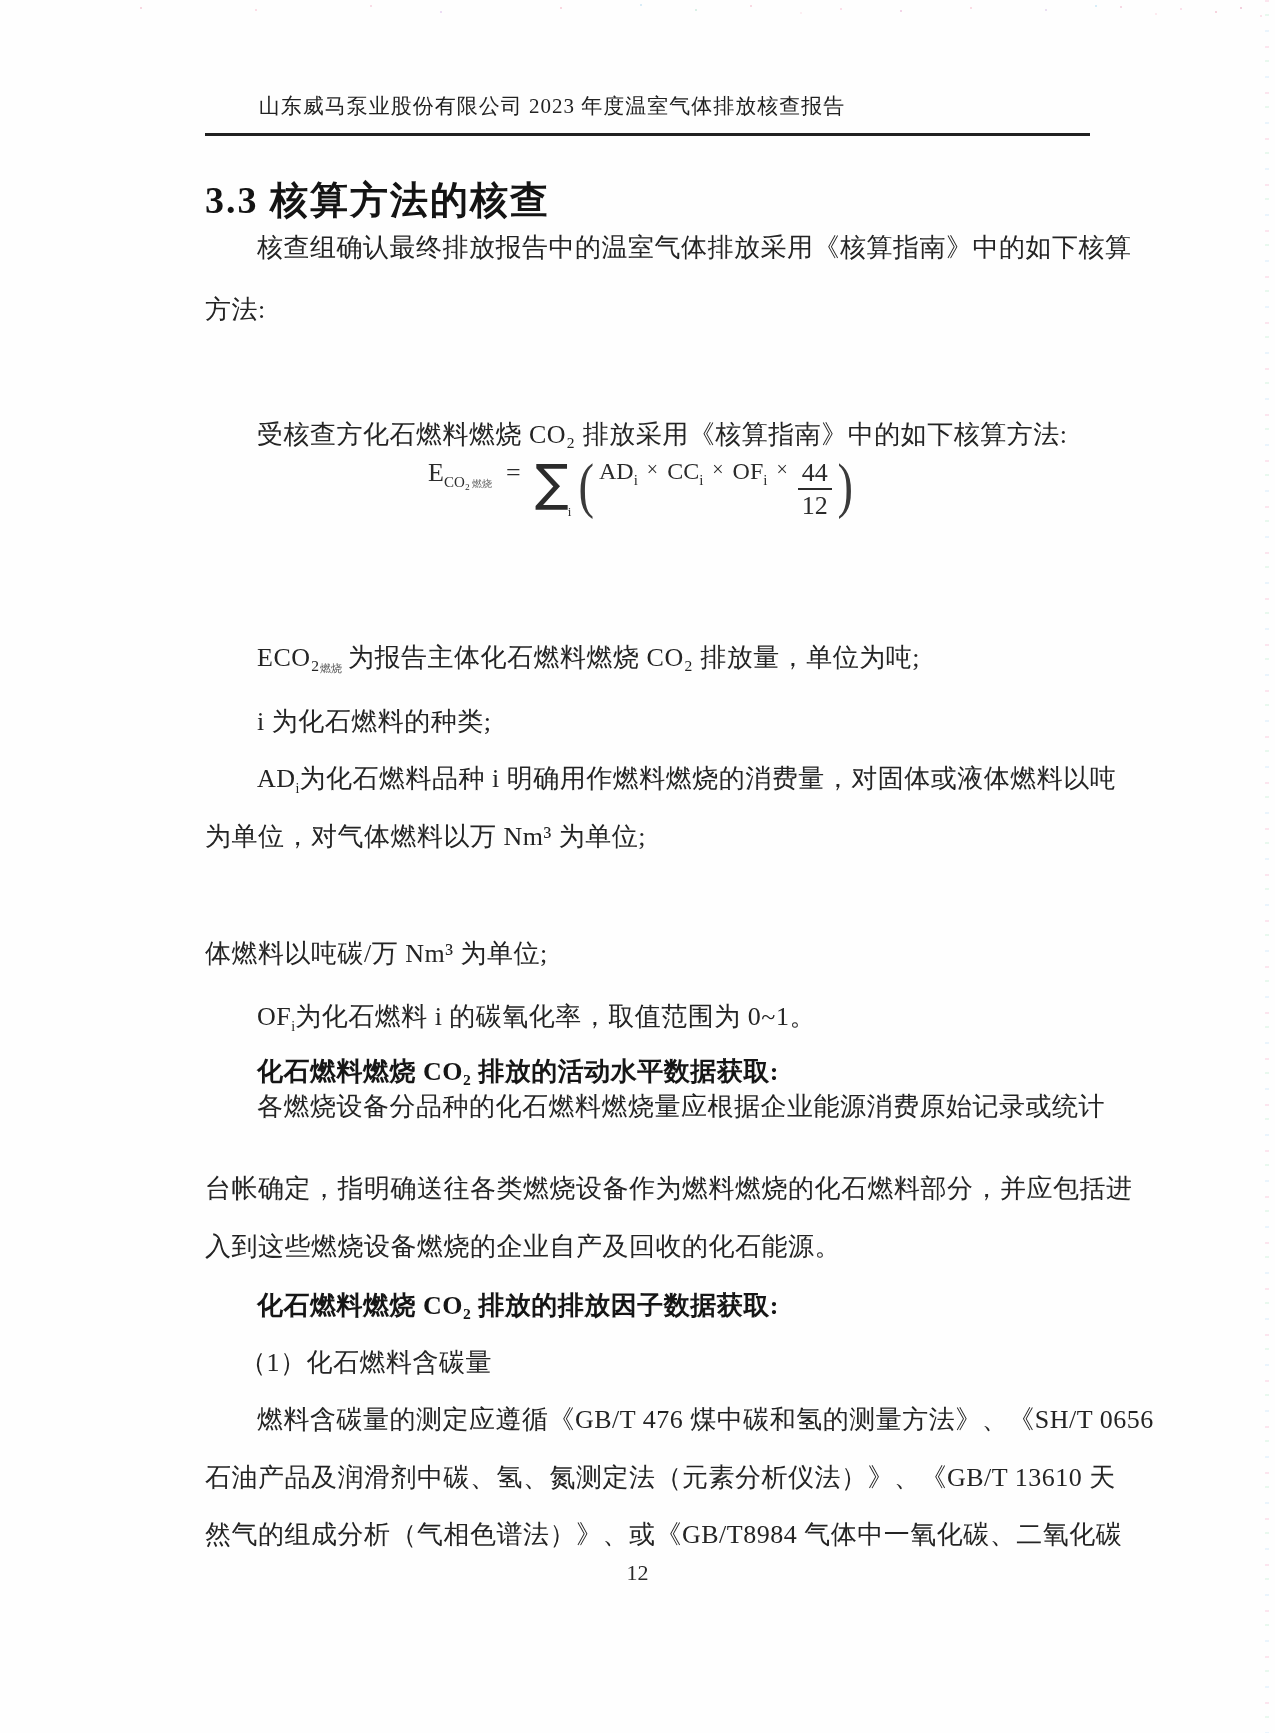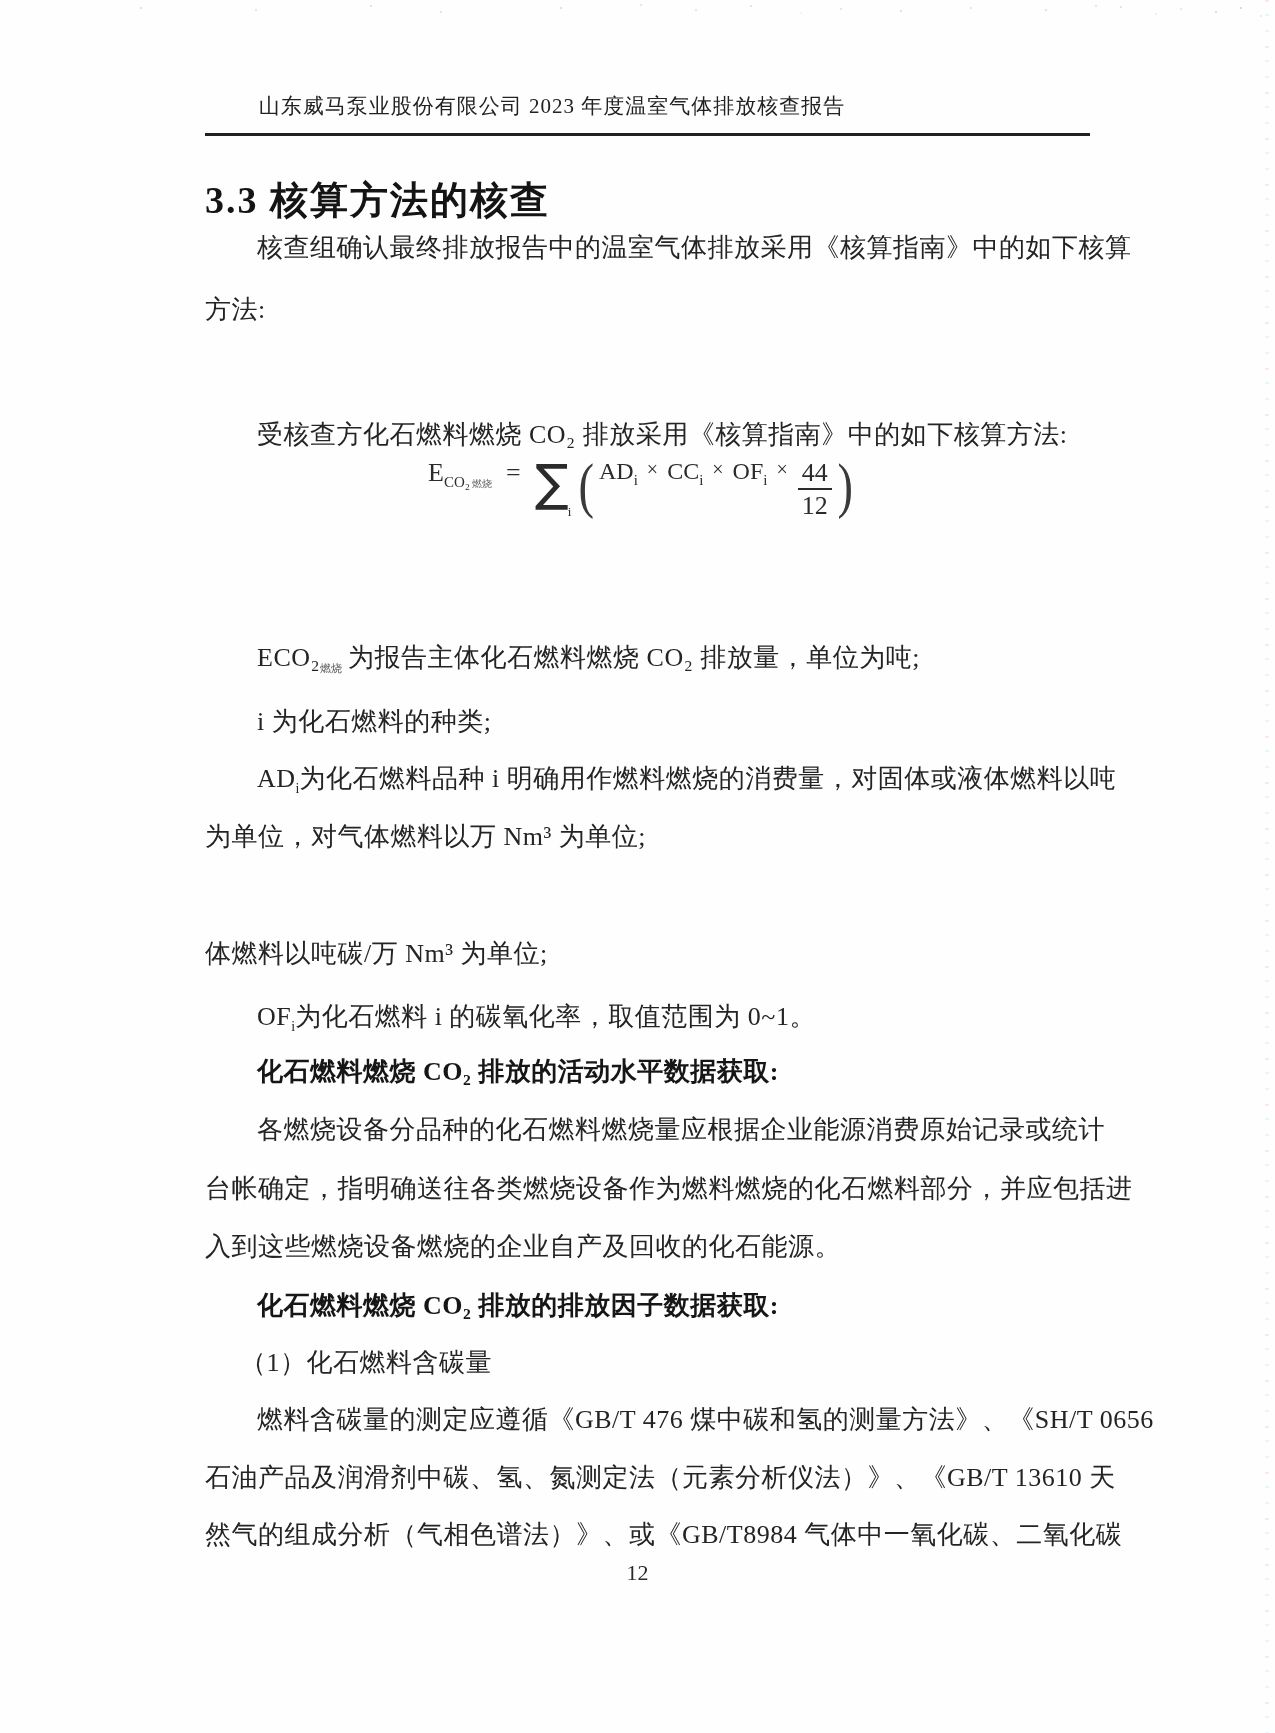--- a/index.html
+++ b/index.html
@@ -119,21 +119,21 @@
   <div class="ln indent" style="top:705px">i 为化石燃料的种类;</div>
 
   <div class="ln indent" style="top:762px"><span>AD</span><sub class="vsub">i</sub><span>为化石燃料品种 i 明确用作燃料燃烧的消费量，对固体或液体燃料以吨</span></div>
   <div class="ln" style="top:820px">为单位，对气体燃料以万 Nm³ 为单位;</div>
 
   <div class="ln" style="top:937px">体燃料以吨碳/万 Nm³ 为单位;</div>
 
   <div class="ln indent" style="top:1000px"><span>OF</span><sub class="vsub">i</sub><span>为化石燃料 i 的碳氧化率，取值范围为 0~1。</span></div>
 
   <div class="ln indent bold" style="top:1055px">化石燃料燃烧 CO₂ 排放的活动水平数据获取:</div>
-  <div class="ln indent" style="top:1113px">各燃烧设备分品种的化石燃料燃烧量应根据企业能源消费原始记录或统计</div>
+  <div class="ln indent" style="top:1090px">各燃烧设备分品种的化石燃料燃烧量应根据企业能源消费原始记录或统计</div>
   <div class="ln" style="top:1172px">台帐确定，指明确送往各类燃烧设备作为燃料燃烧的化石燃料部分，并应包括进</div>
   <div class="ln" style="top:1230px">入到这些燃烧设备燃烧的企业自产及回收的化石能源。</div>
 
   <div class="ln indent bold" style="top:1289px">化石燃料燃烧 CO₂ 排放的排放因子数据获取:</div>
   <div class="ln" style="top:1346px;left:240px">（1）化石燃料含碳量</div>
   <div class="ln indent" style="top:1403px">燃料含碳量的测定应遵循《GB/T 476 煤中碳和氢的测量方法》、《SH/T 0656</div>
   <div class="ln" style="top:1461px">石油产品及润滑剂中碳、氢、氮测定法（元素分析仪法）》、《GB/T 13610 天</div>
   <div class="ln" style="top:1518px">然气的组成分析（气相色谱法）》、或《GB/T8984 气体中一氧化碳、二氧化碳</div>
 
   <div class="pageno">12</div>

